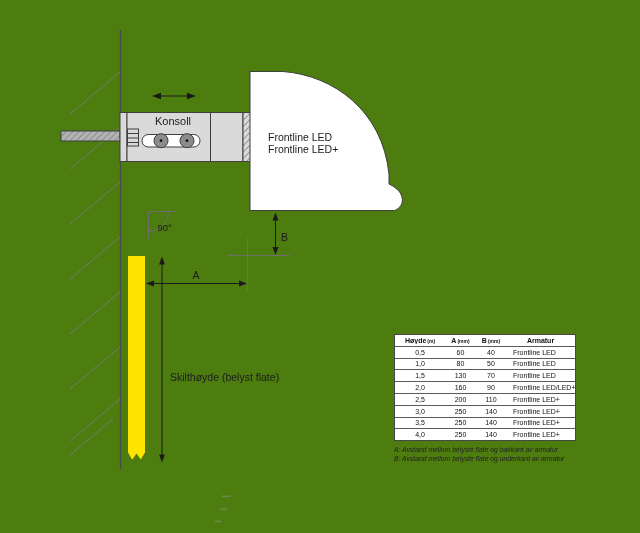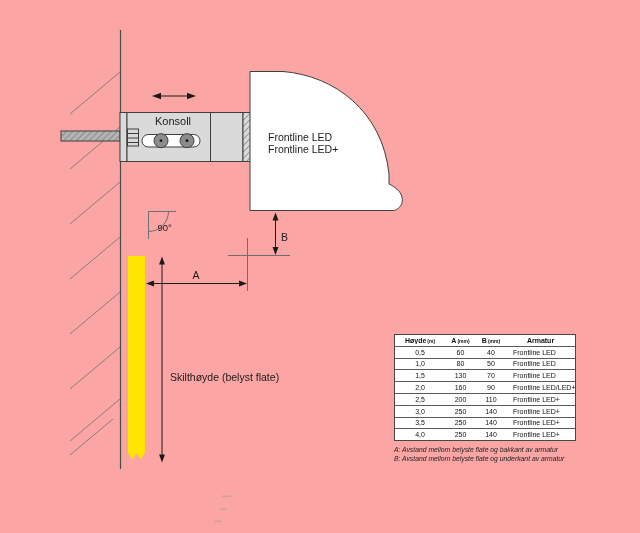--- a/index.html
+++ b/index.html
@@ -1,17 +1,17 @@
 <!DOCTYPE html>
 <html><head>
 <meta charset="utf-8">
 <style>
   html,body { margin:0; padding:0; background:#ffffff; }
   #stage {
-    position:relative; width:640px; height:533px; background:#fca5a5;
+    position:relative; width:640px; height:533px; background:#4d7c0f;
     overflow:hidden; font-family:"Liberation Sans", sans-serif;
   }
   svg text { font-family:"Liberation Sans", sans-serif; fill:#1c1c1c; }
   .ln   { stroke:#3f3f3f; stroke-width:1; fill:none; }
   .wall { stroke:#4a4a4a; stroke-width:1.2; }
   .hatch{ stroke:#7a7a7a; stroke-width:0.9; }
   .dim  { stroke:#1a1a1a; stroke-width:1; fill:none; }
   .arr  { fill:#1a1a1a; stroke:none; }
   .ang  { stroke:#6e6e6e; stroke-width:1; fill:none; }
   .part { stroke:#3f3f3f; stroke-width:1; }

